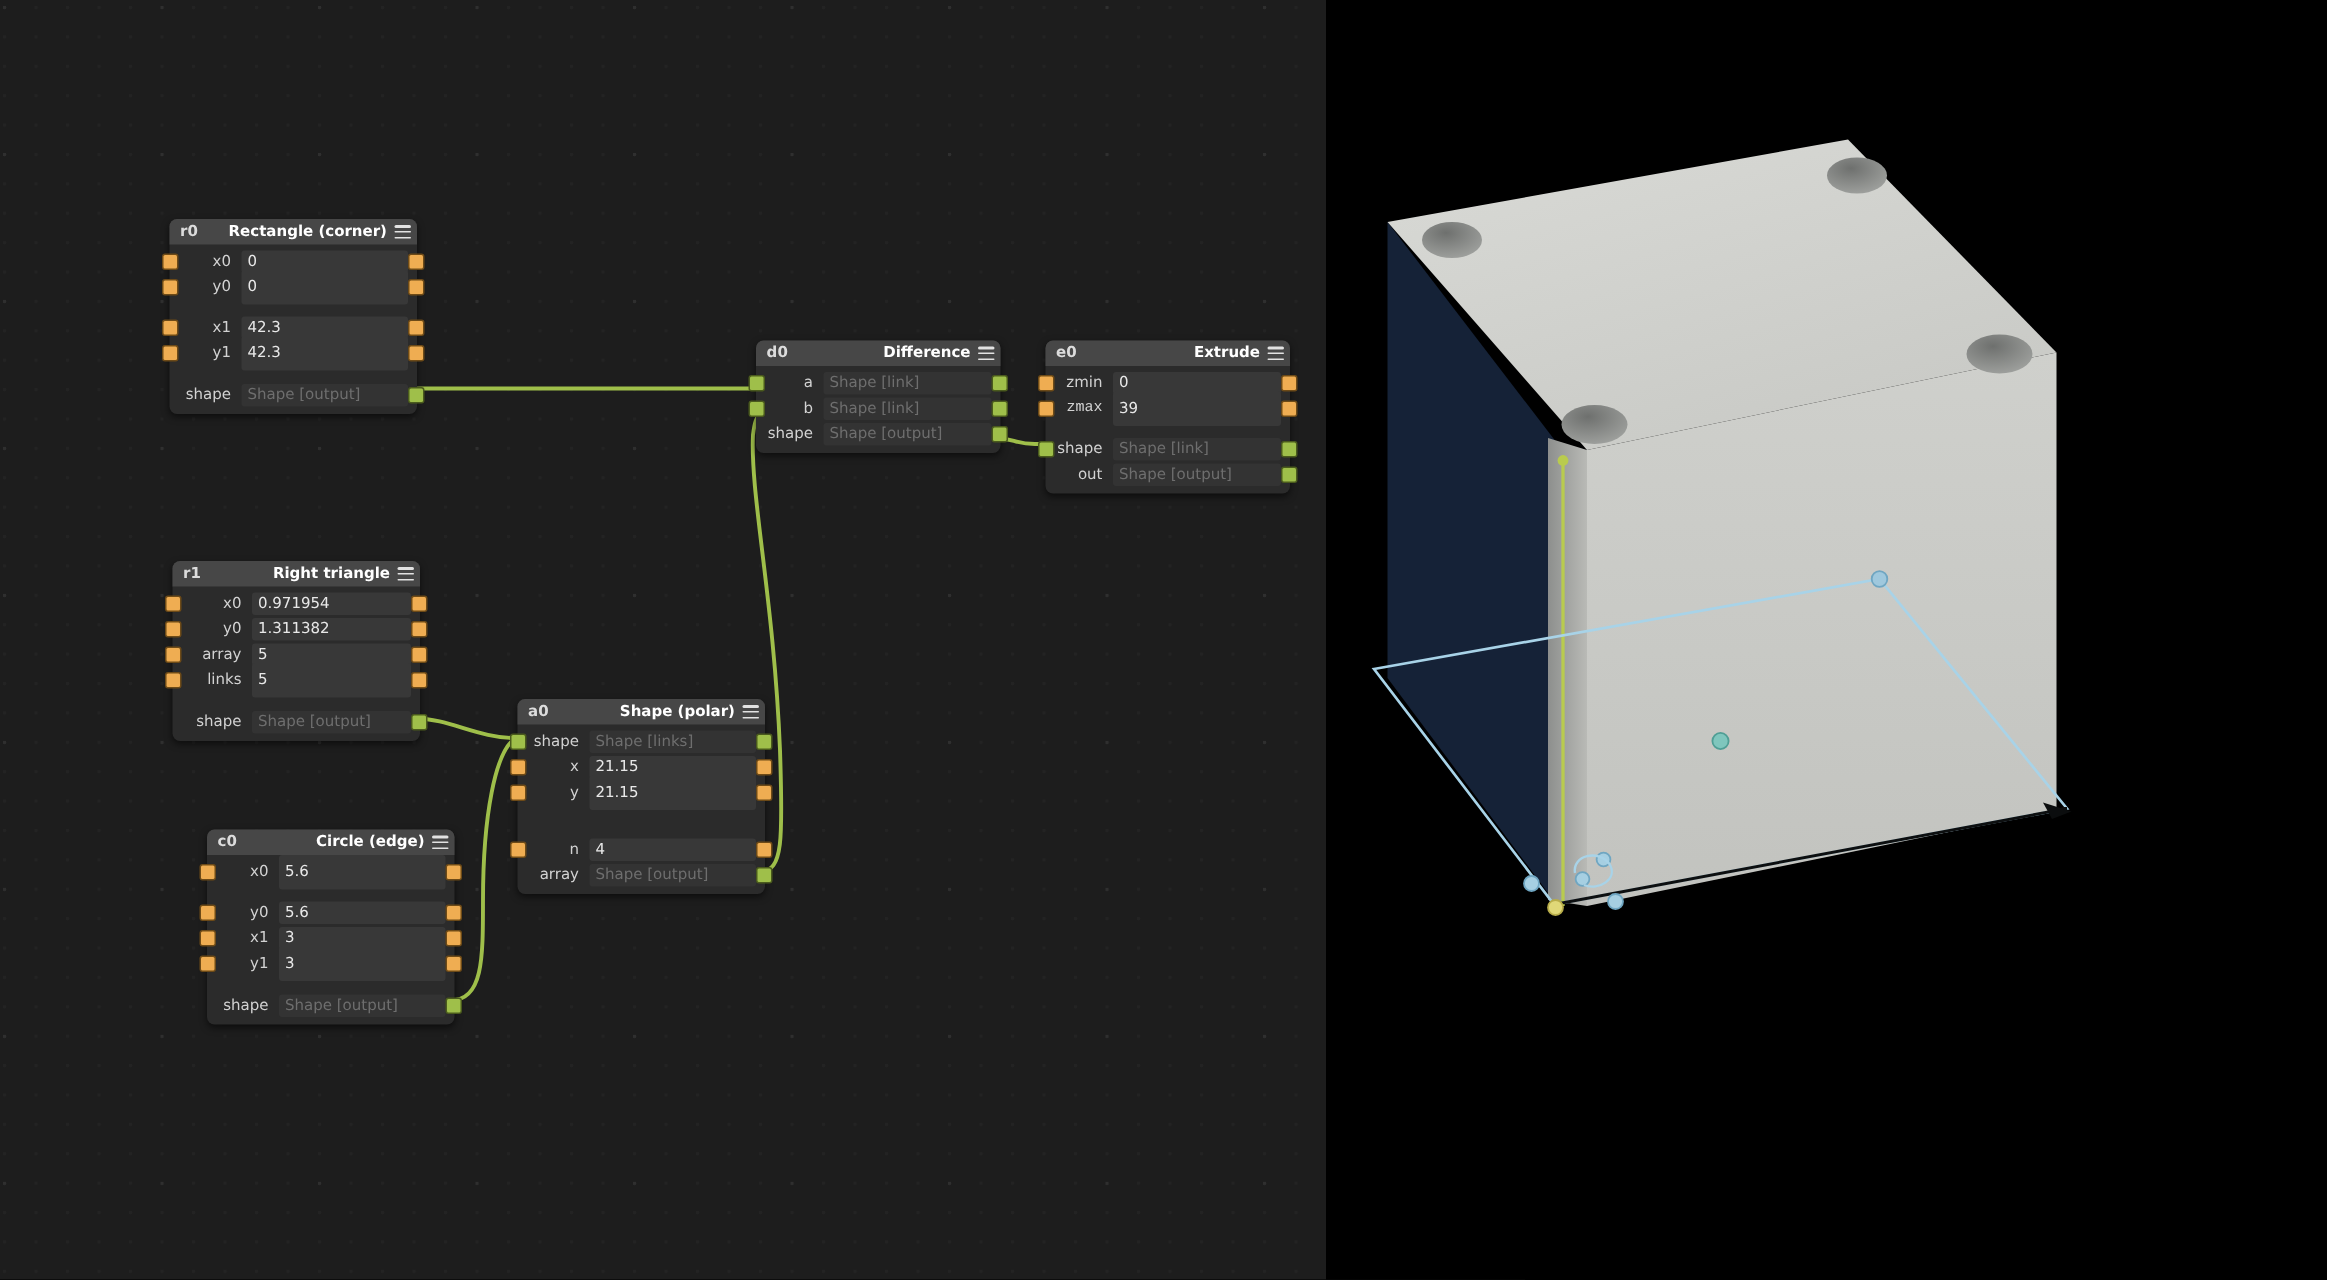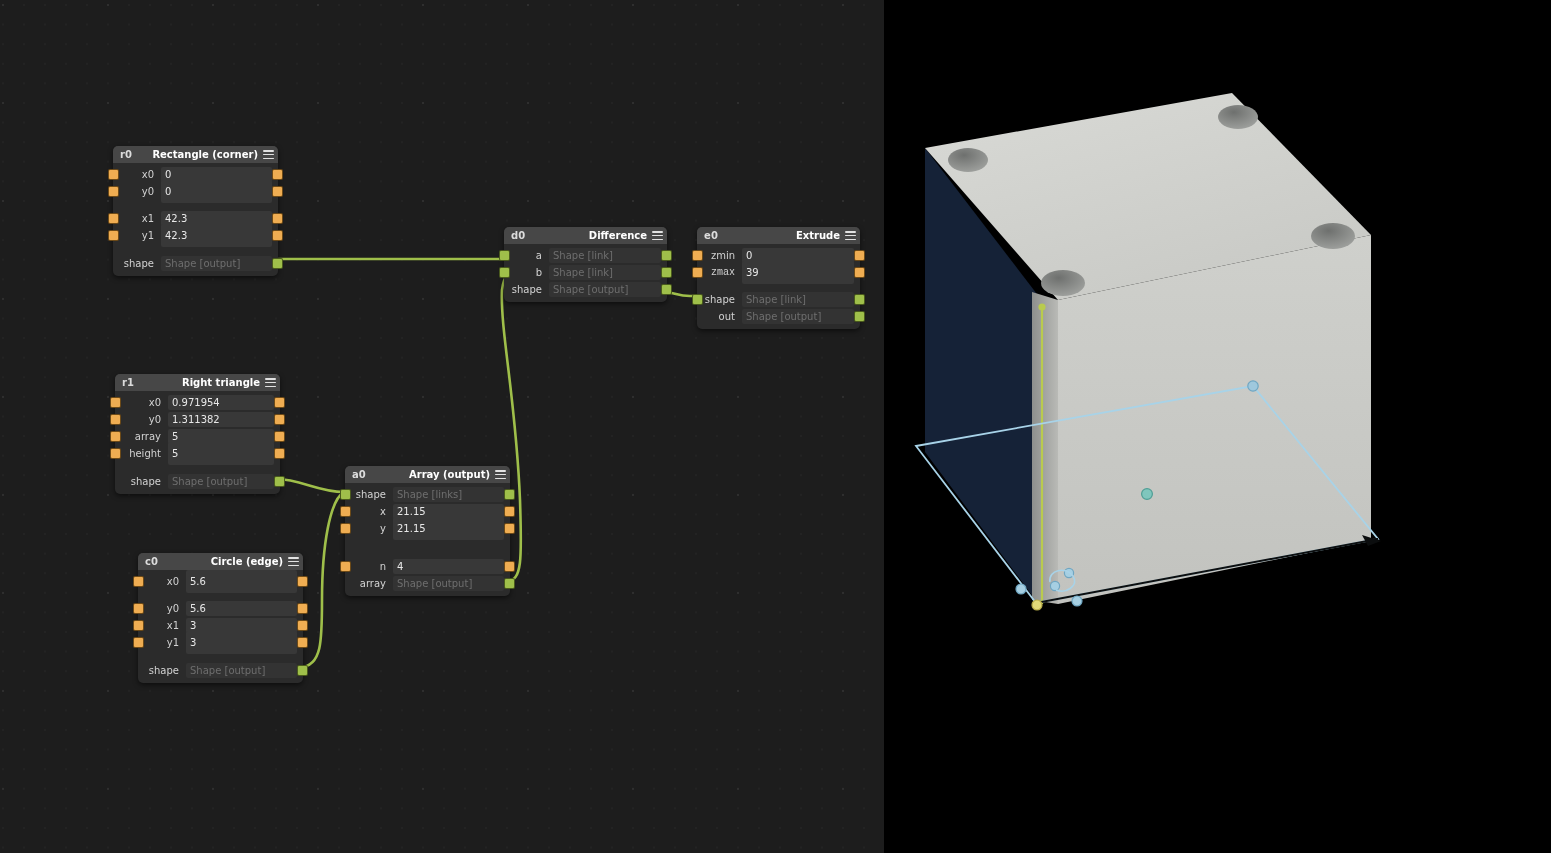--- a/index.html
+++ b/index.html
@@ -174,21 +174,21 @@
           <span class="port out num" style="top:4px;"></span>
         </div>
         <div class="row">
           <span class="port in num" style="top:4px;"></span>
           <span class="row-label" style="width:53px;">array</span>
           <span class="field">5</span>
           <span class="port out num" style="top:4px;"></span>
         </div>
         <div class="row">
           <span class="port in num" style="top:4px;"></span>
-          <span class="row-label" style="width:53px;">height</span>
+          <span class="row-label" style="width:53px;">links</span>
           <span class="field tall">5</span>
           <span class="port out num" style="top:4px;"></span>
         </div>
         <div class="row" style="margin-top:11px;">
           <span class="row-label" style="width:53px;">shape</span>
           <span class="field placeholder">Shape [output]</span>
           <span class="port out shape" style="top:4px;"></span>
         </div>
       </div>
     </div>
@@ -232,21 +232,21 @@
           <span class="row-label" style="width:48px;">shape</span>
           <span class="field placeholder">Shape [output]</span>
           <span class="port out shape" style="top:4px;"></span>
         </div>
       </div>
     </div>
 
     <div class="node" id="node-a0" style="left:345px; top:466px; width:165px;">
       <div class="node-header">
         <span class="node-name">a0</span>
-        <span class="node-title">Array (output)</span>
+        <span class="node-title">Shape (polar)</span>
         <span class="burger">
             <i></i>
             <i></i>
             <i></i>
           </span>
       </div>
       <div class="node-body">
         <div class="row">
           <span class="port in shape" style="top:4px;"></span>
           <span class="row-label" style="width:48px;">shape</span>

